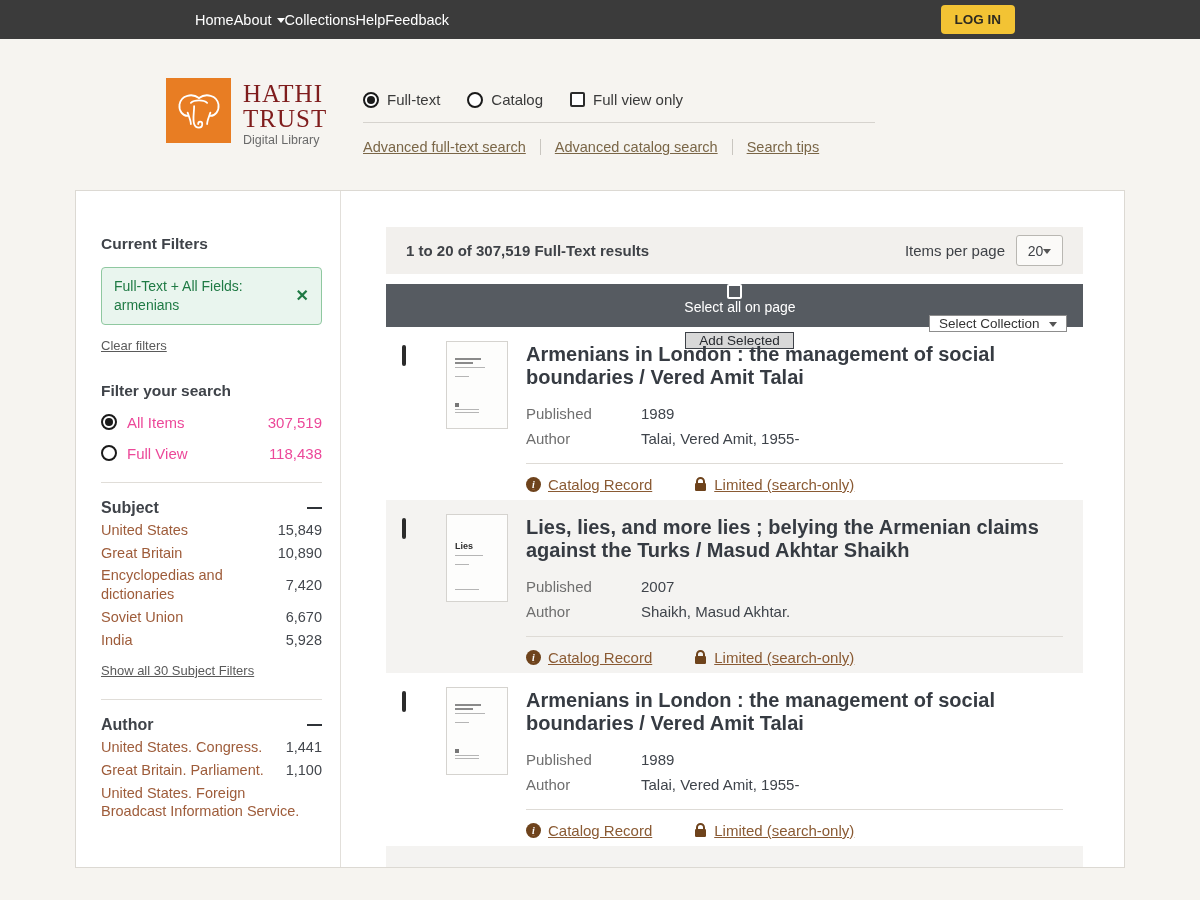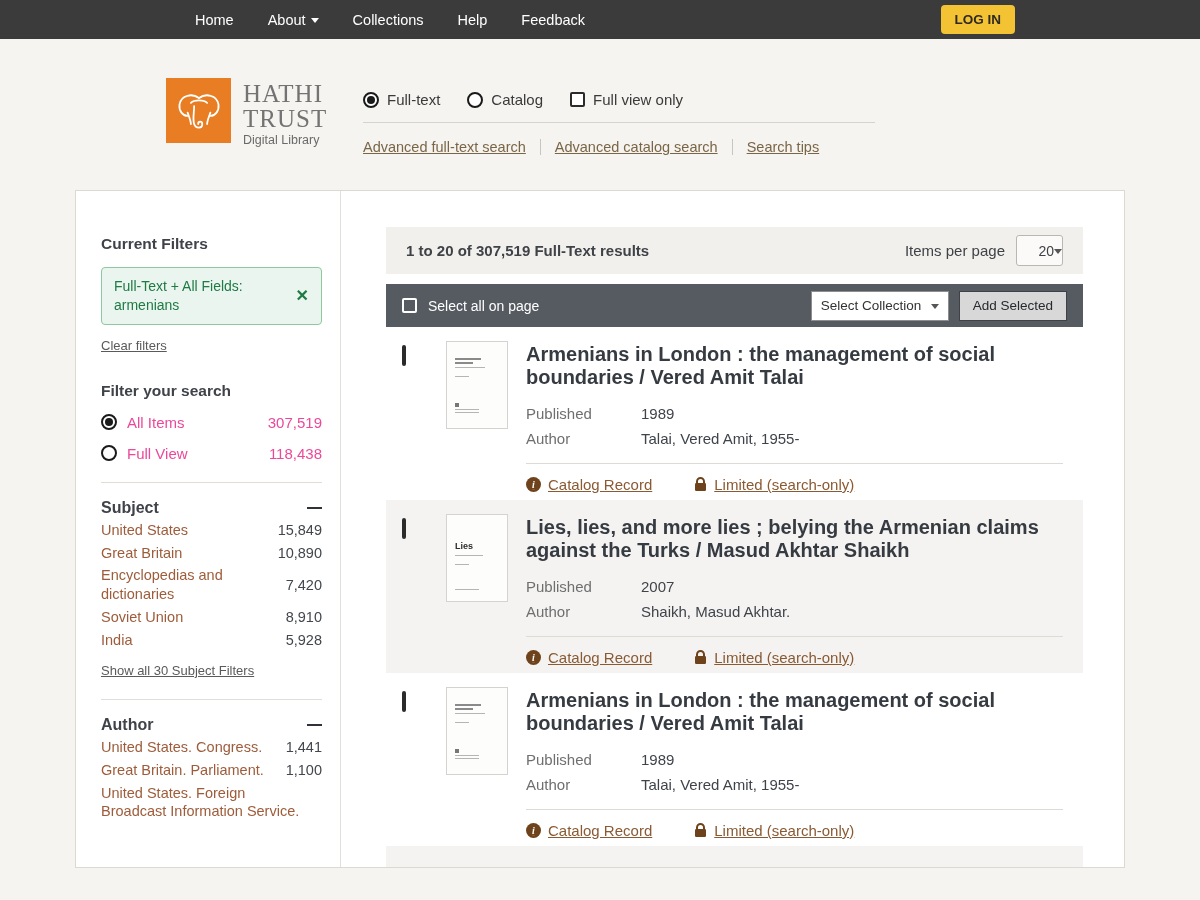--- a/index.html
+++ b/index.html
@@ -2,31 +2,31 @@
 <html><head>
 <meta charset="utf-8">
 <style>
   * { margin:0; padding:0; box-sizing:border-box; }
   html,body { width:1200px; height:900px; overflow:hidden; }
   body { background:#f6f4f0; font-family:"Liberation Sans", sans-serif; color:#3f4349; }
   a { cursor:pointer; }
 
   
   .topnav { height:39px; background:#3b3b3b; display:flex; align-items:center; }
-  .topnav-inner { width:830px; margin:0 auto; display:flex; align-items:center; gap:34px; padding-left:10px; }
+  .topnav-inner { width:830px; margin:0 auto; display:flex; align-items:center; padding-left:10px; }
   .nav-link { color:#ffffff; font-size:14.5px; text-decoration:none; display:flex; align-items:center; gap:5px; cursor:pointer; }
   .caret-w { width:0; height:0; border-left:4px solid transparent; border-right:4px solid transparent; border-top:5px solid #fff; margin-top:2px; }
   .login-btn { margin-left:auto; background:#f3c334; color:#2e2a20; border:none; border-radius:4px; padding:7px 14px; font-size:13.5px; font-weight:700; cursor:pointer; font-family:inherit; }
 
   
   .header-inner { width:868px; margin:0 auto; padding-top:39px; display:flex; }
   .brand { display:flex; gap:12px; width:197px; cursor:pointer; }
   .logo-box { width:65px; height:65px; background:#e87d23; display:flex; align-items:center; justify-content:center; }
   .brand-text { padding-top:3px; }
-  .brand-name { font-family:"Liberation Serif", serif; font-size:25px; line-height:25px; color:#737373; letter-spacing:1px; }
+  .brand-name { font-family:"Liberation Serif", serif; font-size:25px; line-height:25px; color:#7f1d1d; letter-spacing:1px; }
   .brand-tag { font-size:12.5px; color:#6a6a6a; margin-top:2px; }
 
   .search-col { flex:1; }
   .search-row { display:flex; gap:5px; }
   .search-input { width:502px; height:34px; border:1px solid #8f8f8f; border-radius:4px; padding:0 11px; font-size:15px; font-weight:600; color:#222; font-family:inherit; background:#fff; }
   .search-btn { height:34px; background:#595959; border:1px solid #404040; border-radius:4px; color:#fff; font-size:15px; padding:0 14px; display:flex; align-items:center; gap:8px; cursor:pointer; font-family:inherit; }
 
   .option-row { width:516px; display:flex; align-items:center; margin-top:13px; }
   .opt { display:flex; align-items:center; gap:8px; font-size:15px; color:#3a3a3a; cursor:pointer; }
   .opt + .opt { margin-left:27px; }
@@ -58,24 +58,24 @@
   .minus-icon { width:15px; height:2.5px; background:#2f3338; cursor:pointer; }
   .facet-row { display:flex; align-items:center; margin-top:4px; font-size:14.5px; line-height:1.3; }
   .facet-link { color:#9e5c3a; flex:1; padding-right:8px; cursor:pointer; }
   .facet-count { color:#43474d; }
 
   
   .results { flex:1; padding:36px 41px 0 45px; }
   .res-header { height:47px; background:#f2f0ed; display:flex; align-items:center; padding:0 20px; }
   .summary { font-size:15px; font-weight:700; color:#3f4247; }
   .perpage { margin-left:auto; display:flex; align-items:center; gap:11px; font-size:15px; color:#3f4247; }
-  .pp-select { width:47px; height:31px; background:#fbfaf8; border:1px solid #b9b7b2; border-radius:3px; display:flex; align-items:center; justify-content:flex-end; gap:0; font-size:14px; cursor:pointer; }
+  .pp-select { width:47px; height:31px; background:#fbfaf8; border:1px solid #b9b7b2; border-radius:3px; display:flex; align-items:center; justify-content:center; gap:0; font-size:14px; cursor:pointer; }
   .caret-g { width:0; height:0; border-left:4px solid transparent; border-right:4px solid transparent; border-top:5px solid #555; margin-top:1px; }
 
-  .select-bar { margin-top:10px; height:43px; background:#565b61; display:flex; align-items:center; padding:0 16px; color:#fff; font-size:14px; }
+  .select-bar { margin-top:10px; height:43px; background:#565b61; display:flex; align-items:center; padding:0 16px; color:#fff; font-size:14px;flex-direction:column; }
   .cb-white { width:15px; height:15px; border:2px solid #fff; background:transparent; border-radius:2px; flex:none; cursor:pointer; }
   .select-bar-label { margin-left:11px; }
   .collection-select { margin-left:auto; width:138px; height:30px; background:#fff; border:1px solid #8d8d8d; display:flex; align-items:center; justify-content:space-between; padding:0 9px; font-size:13.5px; color:#333; cursor:pointer; }
   .add-btn { margin-left:10px; height:30px; padding:0 13px; background:#d8d8d8; border:1px solid #3e4248; font-size:13.5px; color:#26292e; cursor:pointer; font-family:inherit; }
 
   .result-row { display:flex; height:173px; padding:14px 0 0 16px; background:#fff; }
   .result-row.alt { background:#f4f3f1; }
   .result-row.partial { height:40px; background:#f4f3f1; }
   .row-check { width:44px; padding-top:6px; flex:none; }
   .cb-row { cursor:pointer; }
@@ -211,21 +211,21 @@
     <div class="facet-row">
         <a class="facet-link">Great Britain</a>
         <span class="facet-count">10,890</span>
       </div>
     <div class="facet-row">
         <a class="facet-link">Encyclopedias and dictionaries</a>
         <span class="facet-count">7,420</span>
       </div>
     <div class="facet-row">
         <a class="facet-link">Soviet Union</a>
-        <span class="facet-count">8,910</span>
+        <span class="facet-count">6,670</span>
       </div>
     <div class="facet-row">
         <a class="facet-link">India</a>
         <span class="facet-count">5,928</span>
       </div>
     <a class="small-link">Show all 30 Subject Filters</a>
 
     <hr class="side-div">
 
     <div class="facet-head">

